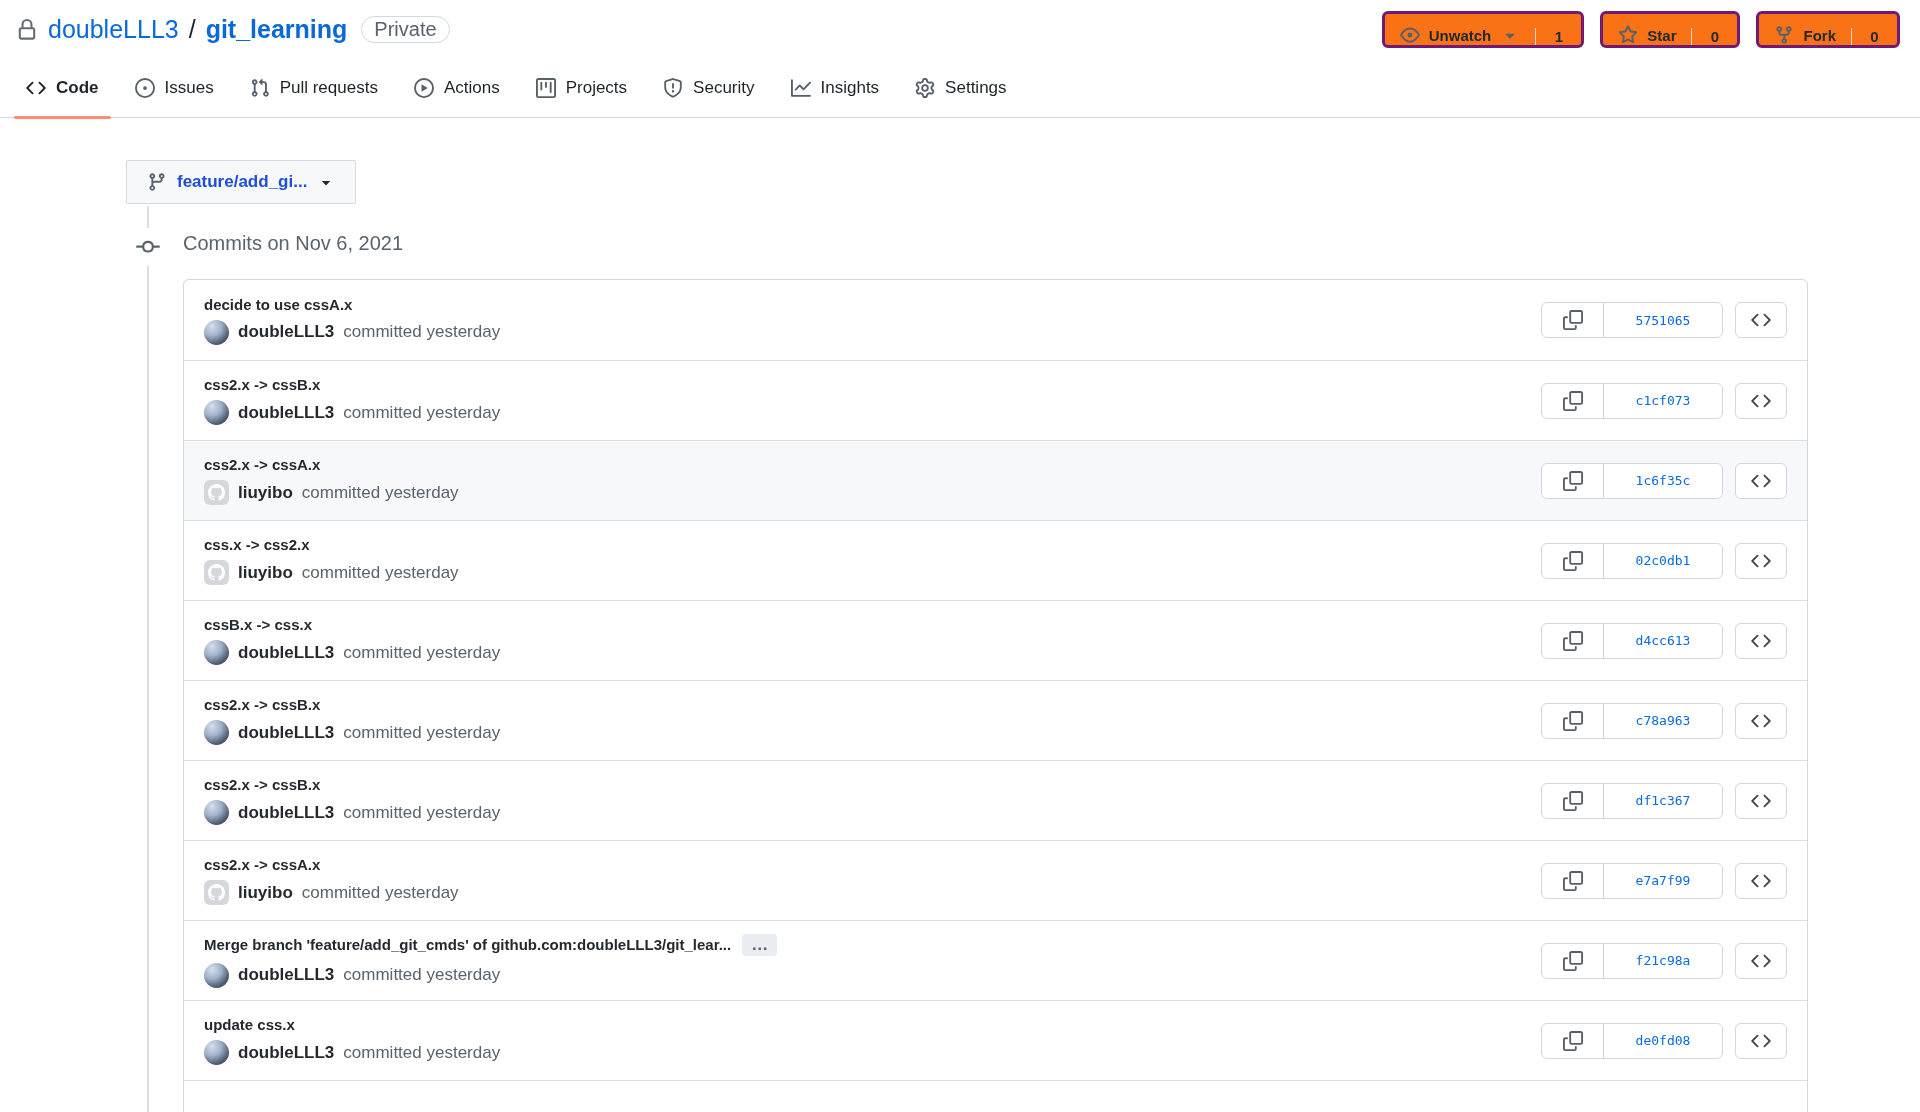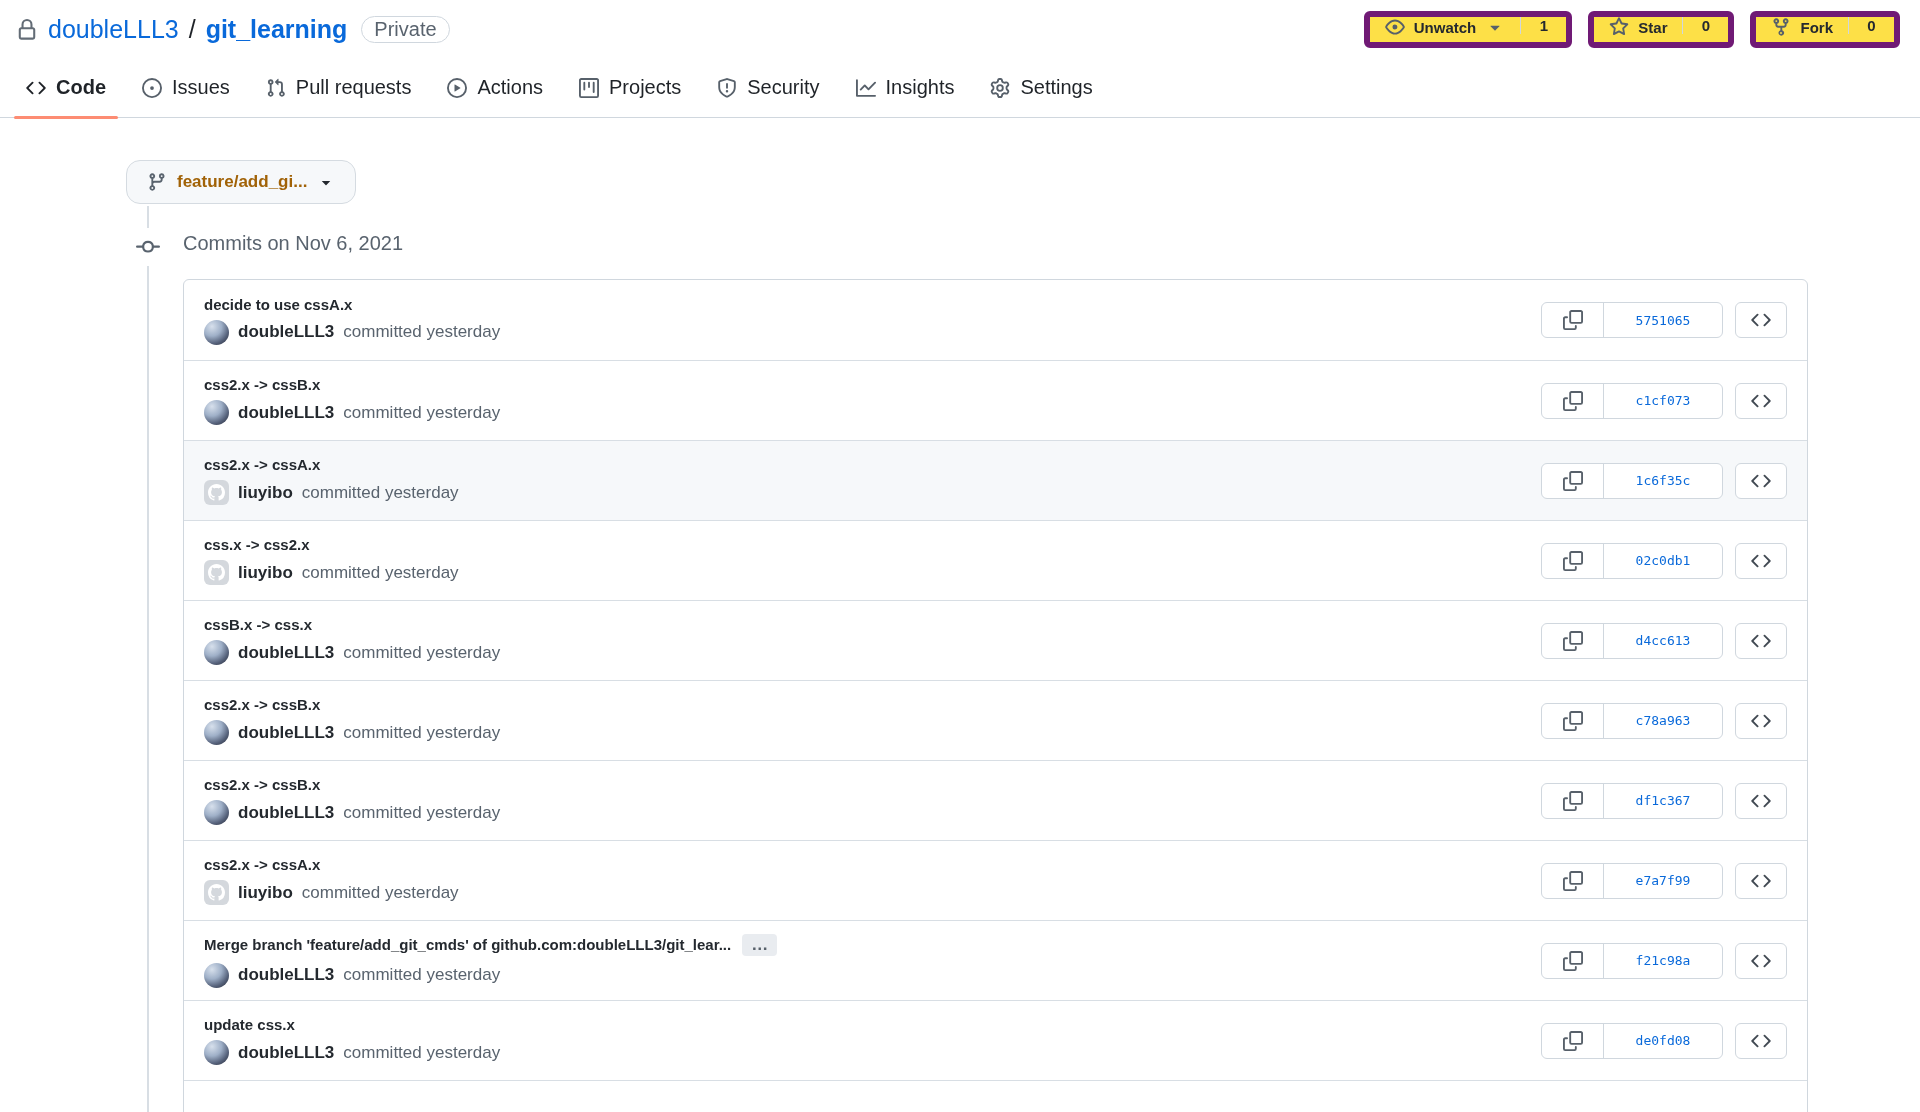--- a/index.html
+++ b/index.html
@@ -11,44 +11,44 @@
     padding:11px 20px 10px 16px; }
   .repo-breadcrumb { display:flex; align-items:center; gap:10px; font-size:25px; }
   .repo-breadcrumb .lock { display:flex; color:#636c76; }
   .repo-link { color:#0969da; text-decoration:none; cursor:pointer; }
   .slash { color:#1f2328; }
   .repo-name { font-weight:700; }
   .visibility-badge { font-size:20px; color:#59636e; border:1px solid #d0d7de;
     border-radius:2em; padding:2px 12px; line-height:21px; margin-left:4px; }
 
   .header-actions { display:flex; gap:16px; }
-  .social-group { display:flex; align-items:flex-start; height:37px; border:6px solid #701a75;
-    border-radius:6px; background:#fde047; font-size:15px; font-weight:600; color:#24292f;
+  .social-group { display:flex; align-items:flex-end; height:37px; border:3px solid #701a75;
+    border-radius:6px; background:#f97316; font-size:15px; font-weight:600; color:#24292f;
     overflow:hidden; }
   .social-main { display:flex; align-items:center; gap:9px; padding:0 15px; cursor:pointer; }
   .social-count { display:flex; align-items:center; justify-content:center; min-width:46px;
     padding:0 14px; border-left:1px solid #d0d7de; cursor:pointer; }
   .social-group svg { color:#57606a; }
 
   
   .repo-nav { display:flex; gap:8px; padding:0 12px; border-bottom:1px solid #d0d7de; }
   .tab { position:relative; display:flex; align-items:center; gap:10px; padding:0 14px;
-    height:59px; font-size:20px; color:#1f2328; cursor:pointer; }
+    height:59px; font-size:17px; color:#1f2328; cursor:pointer; }
   .tab svg { color:#57606a; }
   .tab.active { font-weight:700; }
   .tab.active svg { color:#1f2328; }
   .tab.active::after { content:""; position:absolute; left:2px; right:2px; bottom:-2px;
     height:3px; border-radius:3px; background:#fd8c73; }
 
   
   .main { margin:0 112px 0 126px; padding-top:42px; }
 
   .branch-btn { display:inline-flex; align-items:center; gap:10px; height:44px;
-    padding:8px 20px; background:#f6f8fa; border:1px solid #d5dbe1; border-radius:14px;
-    font-size:17px; font-weight:700; color:#a16207; cursor:pointer; }
+    padding:8px 20px; background:#f6f8fa; border:1px solid #d5dbe1; border-radius:2px;
+    font-size:17px; font-weight:700; color:#1d4ed8; cursor:pointer; }
   .branch-btn svg { color:#59636e; }
   .branch-btn .caret { color:#24292f; }
 
   .timeline { position:relative; margin-top:16px; padding-left:57px; }
   .timeline-line { position:absolute; left:21px; top:-14px; width:2px; height:1400px;
     background:#d8dee4; }
   .date-heading { position:relative; display:flex; align-items:center;
     font-size:20px; color:#59636e; padding:12px 0 24px; }
   .date-icon-holder { position:absolute; left:-47px; top:8px; background:#fff;
     padding:7px 0; color:#59636e; display:flex; }

